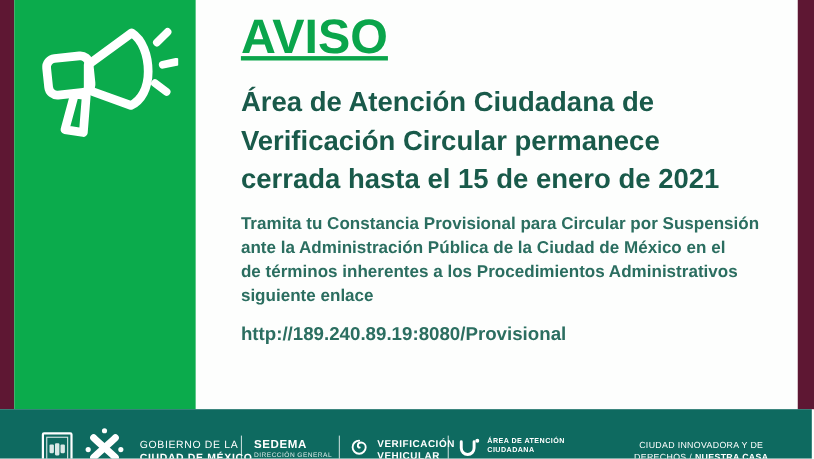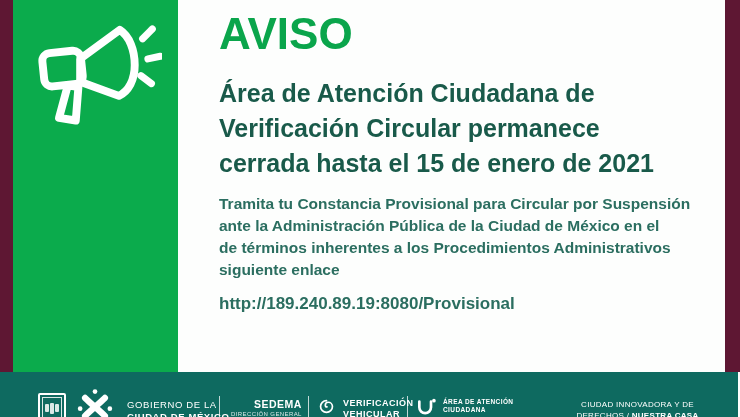--- a/index.html
+++ b/index.html
@@ -17,35 +17,35 @@
   .poster{position:absolute;inset:0;}
 
   .side-bar{position:absolute;top:0;height:372px;background:var(--c-maroon);}
   .side-bar.left{left:0;width:13px;}
   .side-bar.right{right:0;width:15px;}
 
   .green-panel{position:absolute;left:13px;top:0;width:165px;height:372px;background:var(--c-green);}
   .green-panel svg{display:block;margin:14px auto 0 auto;}
 
   .content{position:absolute;left:178px;top:0;width:547px;height:372px;background:var(--c-bg_white);padding:8px 30px 0 41px;}
-  .aviso-title{color:var(--c-aviso_green);font-size:44px;line-height:52px;font-weight:800;letter-spacing:0px;}
+  .aviso-title{color:var(--c-aviso_green);font-size:44px;line-height:52px;font-weight:800;letter-spacing:0px;text-decoration:underline;}
   .heading{margin-top:16px;color:var(--c-heading_green);font-size:25px;line-height:35px;font-weight:700;}
   .body-text{margin-top:12px;color:var(--c-body_green);font-size:15.5px;line-height:22px;font-weight:700;}
   .link-text{margin-top:13px;color:var(--c-body_green);font-size:17px;font-weight:700;cursor:pointer;}
 
   .footer{position:absolute;left:0;top:372px;width:738px;height:45px;background:var(--c-teal);overflow:hidden;color:#fff;}
   .footer .abs{position:absolute;}
   .escudo{left:38px;top:21px;width:28px;height:30px;border:2px solid #fff;border-radius:2px;padding:2px;}
   .escudo .inner{width:100%;height:100%;border:1px solid rgba(255,255,255,.85);display:flex;align-items:center;justify-content:center;gap:1px;}
   .escudo .blob{width:4px;height:8px;background:rgba(255,255,255,.85);border-radius:1px;}
   .cdmx-logo{left:76px;top:16px;}
   .gov-text{left:127px;top:27px;font-size:9.5px;line-height:11.5px;letter-spacing:.6px;font-weight:400;}
   .gov-text .l2{font-weight:700;}
   .v-div{top:24px;width:1px;height:34px;background:rgba(255,255,255,.75);}
-  .sedema{left:231px;top:26px;text-align:right;}
+  .sedema{left:231px;top:26px;}
   .sedema .name{font-size:10.5px;font-weight:700;letter-spacing:.5px;}
   .sedema .sub{font-size:6px;letter-spacing:.4px;opacity:.85;margin-top:1px;}
   .verif{left:318px;top:26px;display:flex;gap:8px;align-items:flex-start;}
   .verif .txt{font-size:9px;font-weight:700;letter-spacing:.5px;line-height:11px;}
   .atencion{left:416px;top:26px;display:flex;gap:7px;align-items:flex-start;}
   .atencion .txt{font-size:6.5px;font-weight:700;letter-spacing:.4px;line-height:8px;}
   .slogan{left:545px;top:27px;width:185px;text-align:center;font-size:8px;line-height:11px;letter-spacing:.3px;}
   .slogan b{font-weight:800;}
 </style>
 </head>

